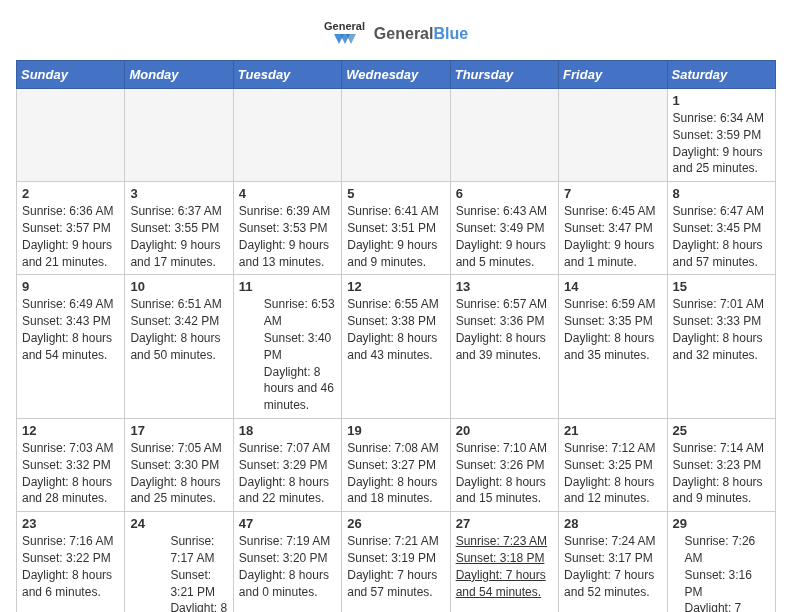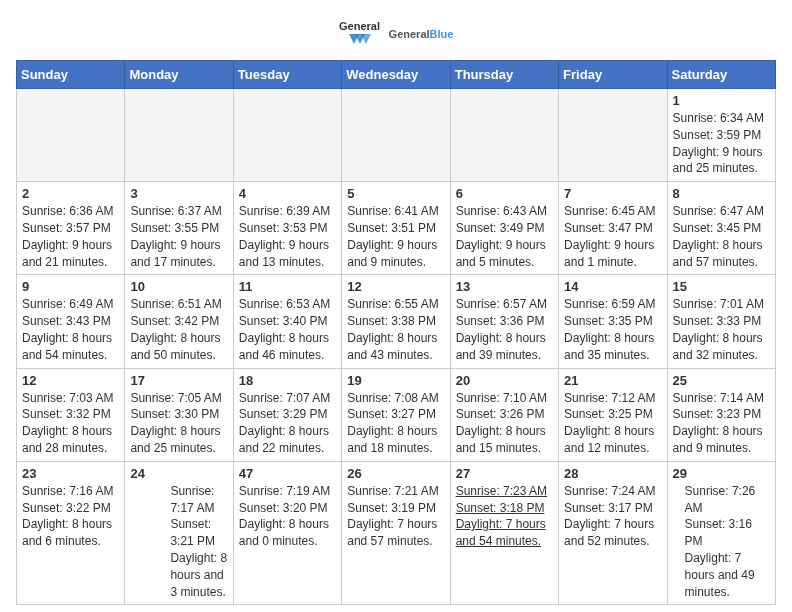--- a/index.html
+++ b/index.html
@@ -39,20 +39,21 @@
       border: 1px solid #ccc;
     }
     .calendar th {
       background: #4472c4;
       color: #fff;
       font-size: 13px;
       font-weight: bold;
       padding: 6px 4px;
       text-align: left;
       border: 1px solid #3a5fa0;
+      font-style: italic;
     }
     .calendar td {
       vertical-align: top;
       border: 1px solid #ccc;
       padding: 4px 5px;
       width: 108px;
       min-height: 80px;
       background: #fff;
       font-size: 10.5px;
       color: #333;
@@ -76,21 +77,21 @@
 <body>
 
 <div class="header-area">
   <div class="logo">
   <svg width="44" height="36" viewBox="0 0 44 36">
     <text x="0" y="14" font-size="11" font-family="Arial" font-weight="bold" fill="#333">General</text>
     <polygon points="10,18 20,18 15,28" fill="#4a90d9"></polygon>
     <polygon points="16,18 26,18 21,28" fill="#2a7dc9" opacity="0.8"></polygon>
     <polygon points="22,18 32,18 27,28" fill="#1a6ab5" opacity="0.6"></polygon>
   </svg>
-  <div style="font-size:11px;font-weight:bold;margin-left:2px;">
+  <div style="font-size:16px;font-weight:bold;margin-left:2px;">
     <span style="color:#555;">General</span><span style="color:#4a90d9;">Blue</span>
   </div>
 </div>
   <div class="title-area">
     <div class="month-title"></div>
     <div class="location-title"></div>
   </div>
 </div>
 
 <table class="calendar">
@@ -172,21 +173,21 @@
 Daylight: 8 hours and 54 minutes.</div>
         </td>
         <td>
           <span class="day-number">10</span>
           <div class="day-info" style="white-space: pre-line;">Sunrise: 6:51 AM
 Sunset: 3:42 PM
 Daylight: 8 hours and 50 minutes.</div>
         </td>
         <td>
           <span class="day-number">11</span>
-          <div class="day-info" style="white-space: pre-line;">Sunrise: 6:53 AM
+          <div class="day-info" style="white-space: pre-line; margin-left: 25px;">Sunrise: 6:53 AM
 Sunset: 3:40 PM
 Daylight: 8 hours and 46 minutes.</div>
         </td>
         <td>
           <span class="day-number">12</span>
           <div class="day-info" style="white-space: pre-line;">Sunrise: 6:55 AM
 Sunset: 3:38 PM
 Daylight: 8 hours and 43 minutes.</div>
         </td>
         <td>

